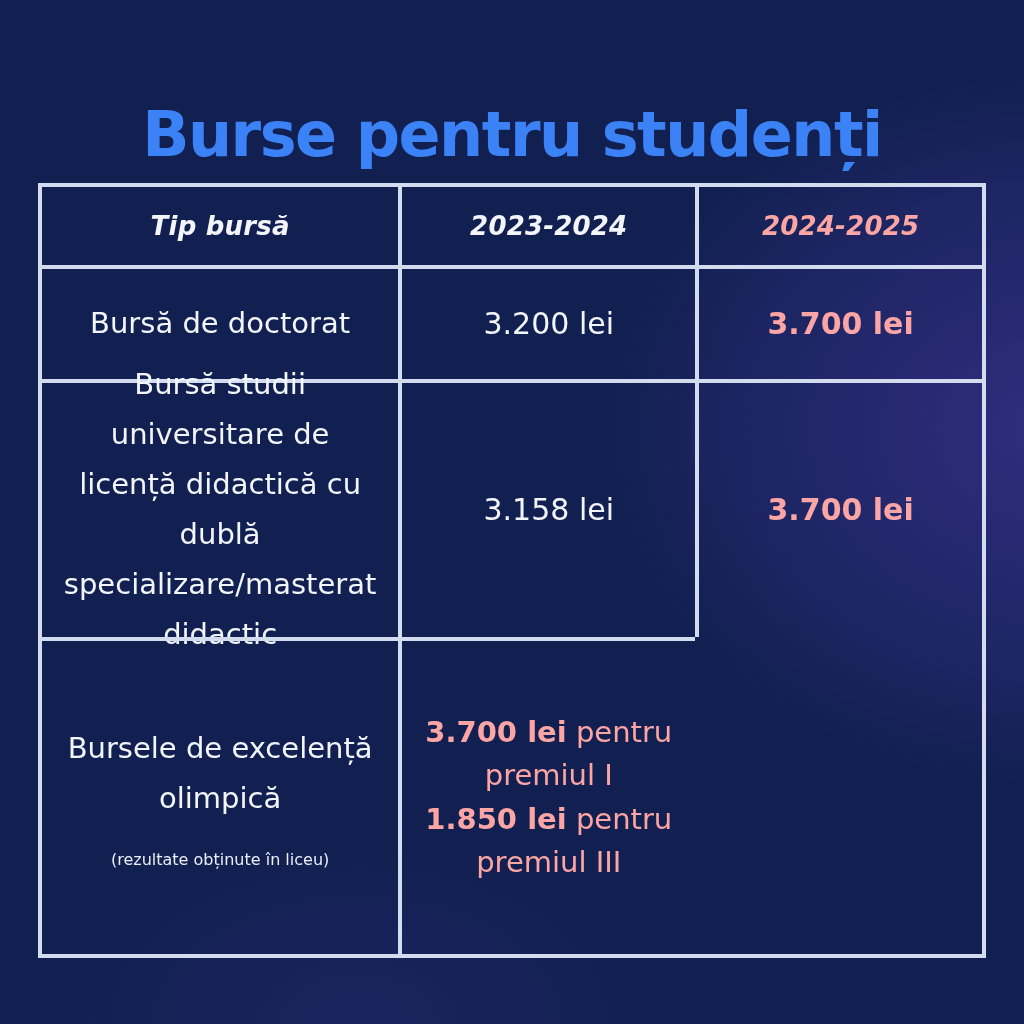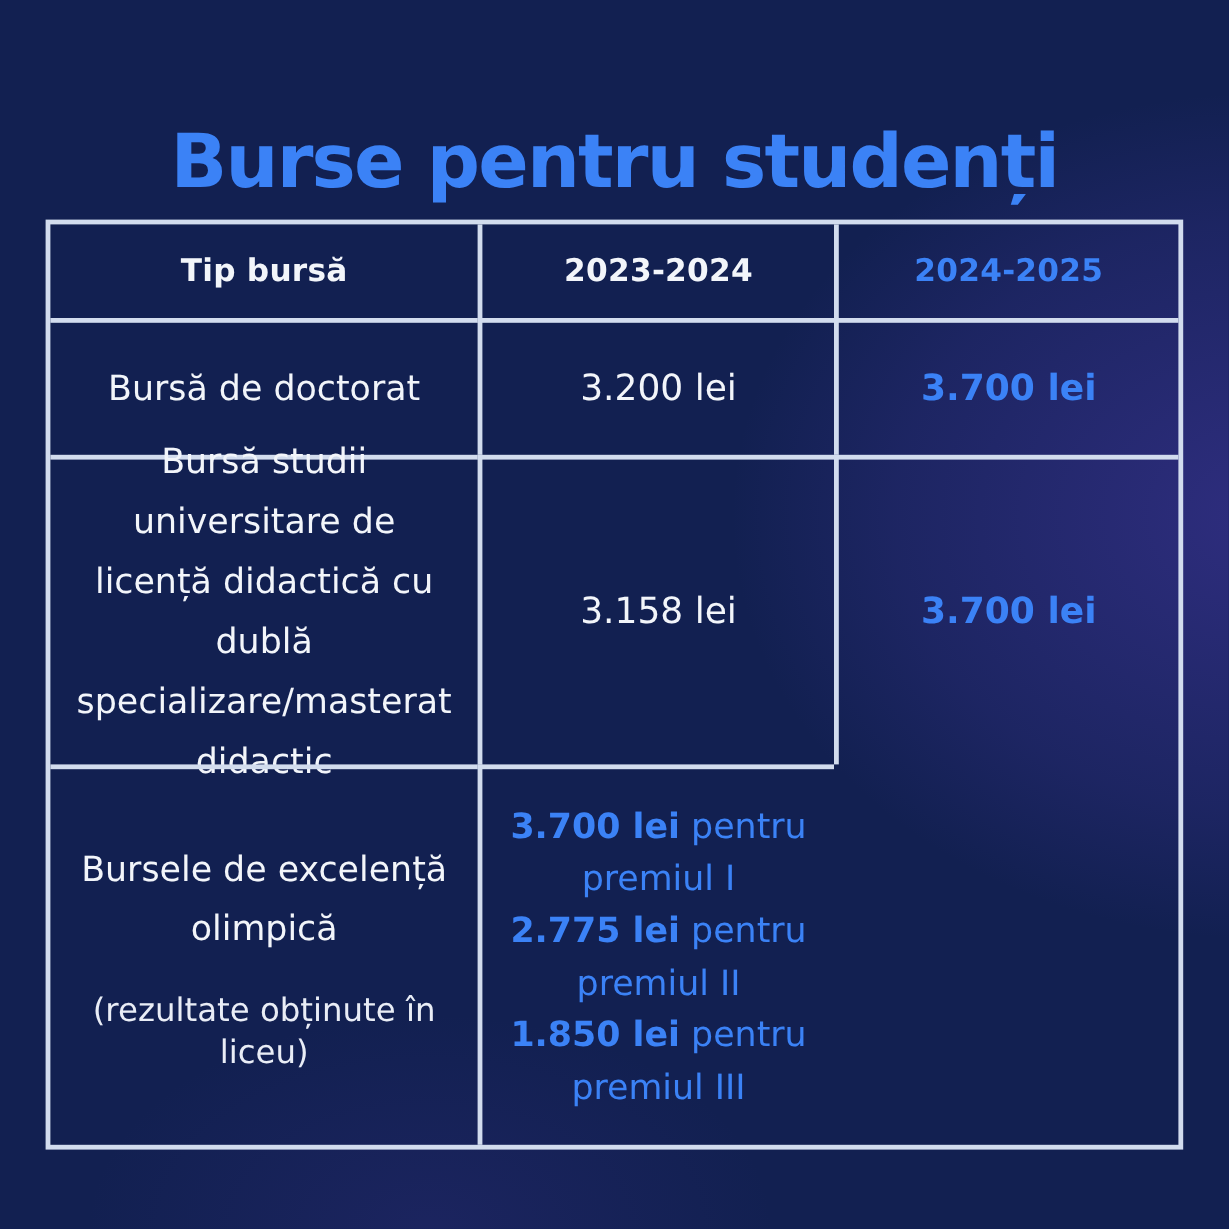--- a/index.html
+++ b/index.html
@@ -61,29 +61,30 @@
     line-height: 1.55;
     background: transparent;
   }
   .cell.b-left { border-left: 4px solid #D2DCEE; align-items: center; }
   .cell.b-top  { border-top: 4px solid #D2DCEE; }
 
   .header-cell {
     font-weight: bold;
     font-size: 26px;
     letter-spacing: 0.2px;
+    font-style: italic;
   }
 
   .type-cell { line-height: 1.72; font-size: 29px; text-align: center; }
 
-  .accent { color: #3b82f6; }
+  .accent { color: #fca5a5; }
   .bold   { font-weight: bold; }
 
   .note {
-    font-size: 27px;
+    font-size: 16px;
     margin-top: 26px;
     line-height: 1.3;
     color: #E9EDF6;
   }
 
   .amount-line {
     line-height: 1.5;
     font-size: 29px;
   }
 </style>
@@ -123,17 +124,16 @@
   <div class="cell b-left b-top accent bold">
     <span>3.700 lei</span>
   </div>
 
   <div class="cell type-cell b-top">
     <span>Bursele de excelență olimpică</span>
     <span class="note">(rezultate obținute în liceu)</span>
   </div>
   <div class="cell b-left b-top accent">
     <div class="amount-line"><span class="bold">3.700 lei</span><span> pentru premiul I</span></div>
-    <div class="amount-line"><span class="bold">2.775 lei</span><span> pentru premiul II</span></div>
     <div class="amount-line"><span class="bold">1.850 lei</span><span> pentru premiul III</span></div>
   </div>
 
 </div>
 
 </body></html>

